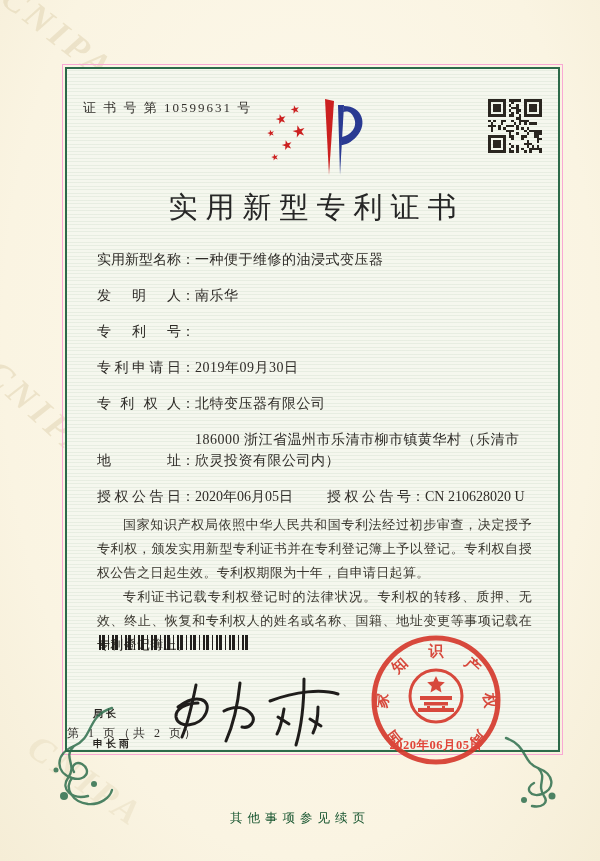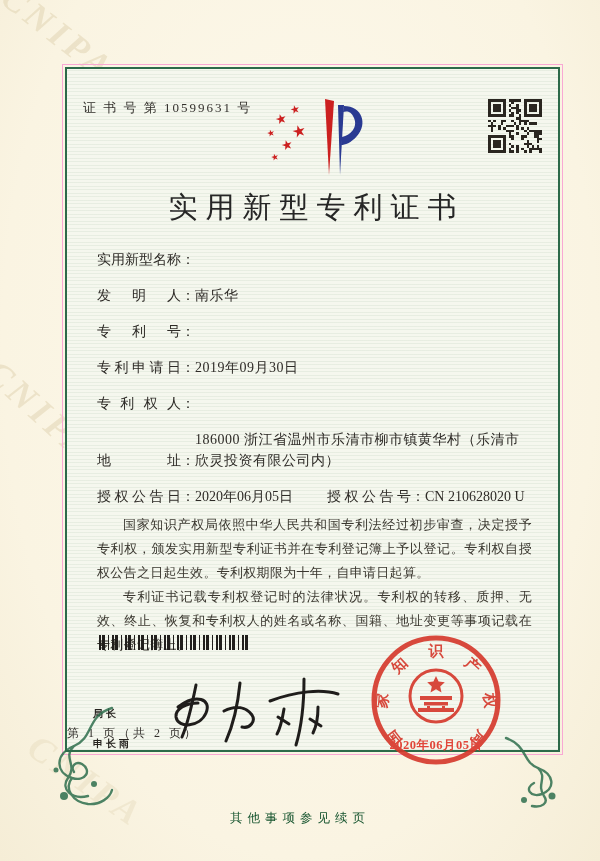--- a/index.html
+++ b/index.html
@@ -291,38 +291,40 @@
       <path d="M89,13 C107,13 113,31 102,43 C96,50 90,52 86,52 L87,44 C96,42 103,34 99,25 C96,18 92,18 88,19 Z" fill="#2a3a92"></path>
     </svg>
 
     <h1 class="title">实用新型专利证书</h1>
 
     <div class="fields">
 
       <div class="field-row">
           <span class="flabel">实用新型名称</span>
           <span class="fcolon">：</span>
+          <span class="fvalue">一种便于维修的油浸式变压器</span>
         </div>
         <div class="field-row">
           <span class="flabel">发明人</span>
           <span class="fcolon">：</span>
           <span class="fvalue">南乐华</span>
         </div>
         <div class="field-row">
           <span class="flabel">专利号</span>
           <span class="fcolon">：</span>
         </div>
         <div class="field-row">
           <span class="flabel">专利申请日</span>
           <span class="fcolon">：</span>
           <span class="fvalue">2019年09月30日</span>
         </div>
         <div class="field-row">
           <span class="flabel">专利权人</span>
           <span class="fcolon">：</span>
+          <span class="fvalue">北特变压器有限公司</span>
         </div>
         <div class="field-row">
           <span class="flabel">地址</span>
           <span class="fcolon">：</span>
           <span class="fvalue">186000 浙江省温州市乐清市柳市镇黄华村（乐清市欣灵投资有限公司内）</span>
         </div>
         <div class="grant-row" id="grant-row">
         <span class="pair">
           <span class="flabel">授权公告日</span>
             <span class="fcolon">：</span>

